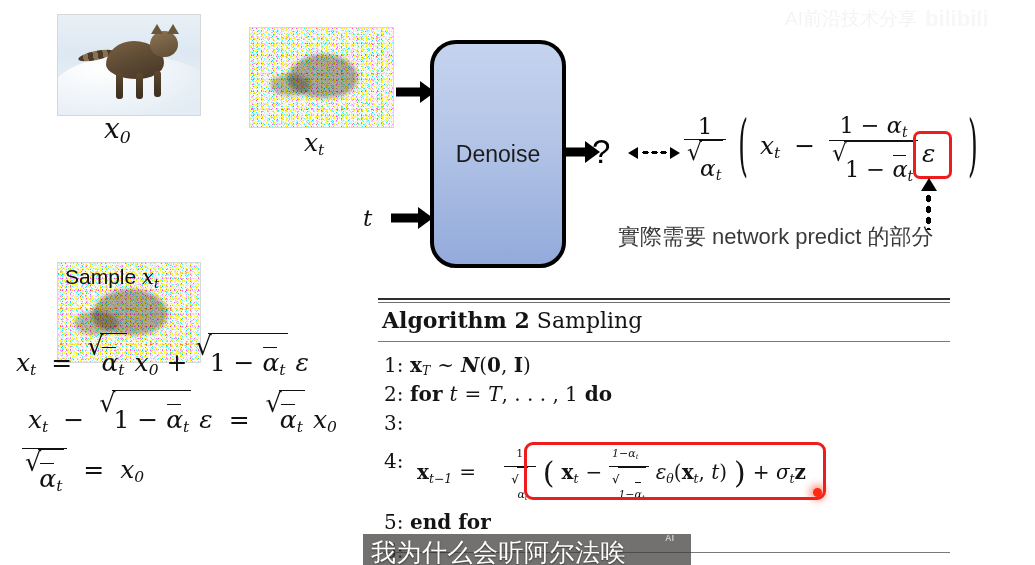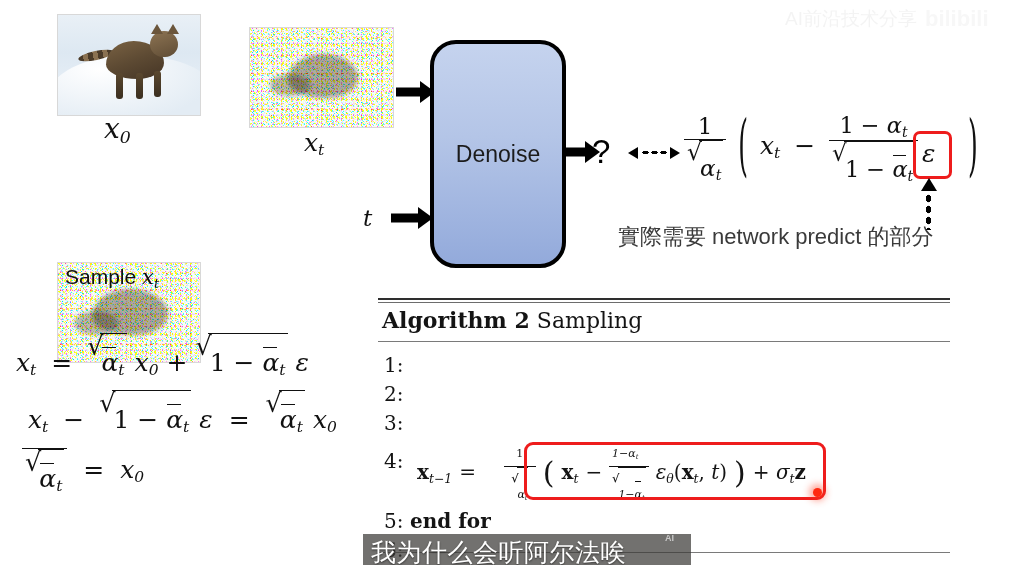--- a/index.html
+++ b/index.html
@@ -421,24 +421,30 @@
 <div class="abs" id="algorithm">
   <div class="rule-top"></div>
   <div class="title">
     <b>Algorithm 2</b><span class="sub"> Sampling</span>
   </div>
   <div class="rule-mid"></div>
   <div class="lines">
 
     <div class="line">
       <span class="num">1:</span>
+      <span class="body-txt">
+        <b>x</b><sub class="it">T</sub> <span class="nrm">~</span> <span class="cal">N</span><span class="nrm">(</span><b>0</b><span class="nrm">, </span><b>I</b><span class="nrm">)</span>
+      </span>
     </div>
 
     <div class="line">
       <span class="num">2:</span>
+      <span class="body-txt">
+        for <span class="it">t</span> <span class="nrm">=</span> <span class="it">T</span><span class="nrm">, . . . , 1</span> do
+      </span>
     </div>
 
     <div class="line">
       <span class="num">3:</span>
     </div>
 
     <div class="line" style="line-height:2.3;">
       <span class="num">4:</span>
       <span class="body-txt">
         &nbsp;<b>x</b><sub class="it">t−1</sub> <span class="nrm">=</span>

